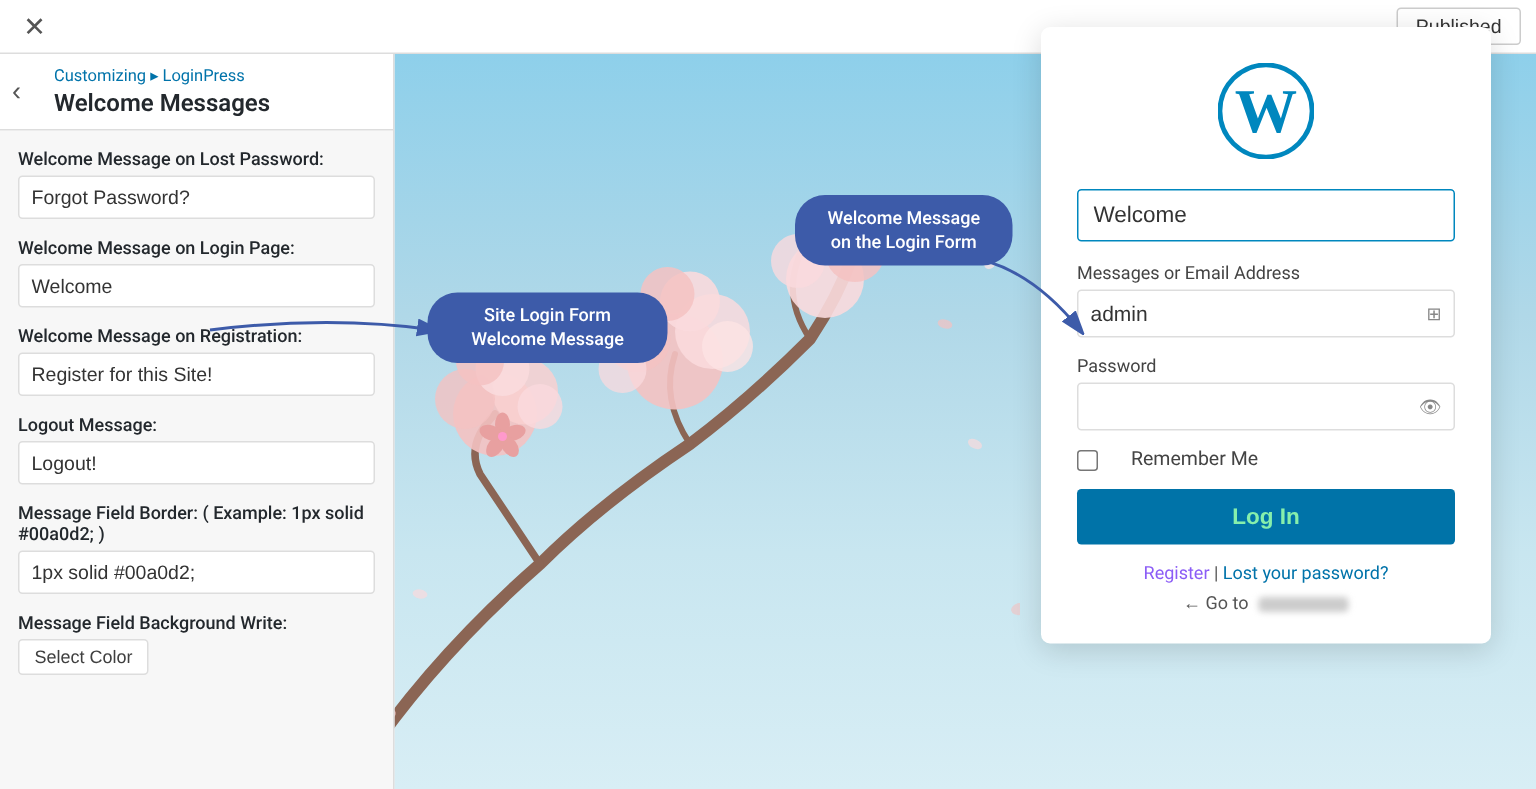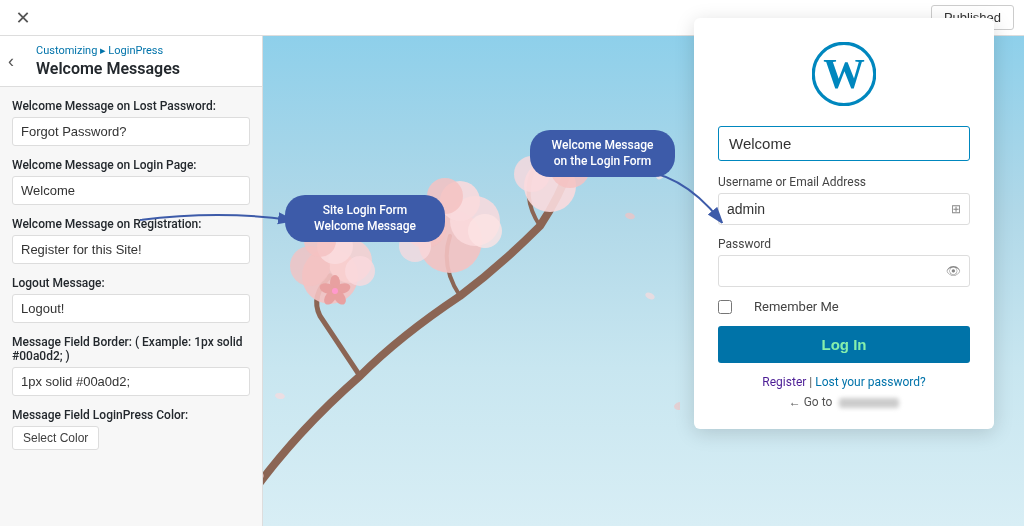--- a/index.html
+++ b/index.html
@@ -393,21 +393,21 @@
       <label class="field-label">Logout Message:</label>
       <input class="field-input" type="text" value="Logout!" style="">
     </div>
 
     <div class="field-group">
       <label class="field-label">Message Field Border: ( Example: 1px solid #00a0d2; )</label>
       <input class="field-input" type="text" value="1px solid #00a0d2;" style="">
     </div>
 
     <div class="field-group">
-      <label class="field-label">Message Field LoginPress Color:</label>
+      <label class="field-label">Message Field Background Write:</label>
       <button class="color-btn">Select Color</button>
     </div>
 
   </div>
 </div>
 
 <svg class="arrow-svg" style="left:130px; top:190px; width:180px; height:60px;" viewBox="0 0 180 60">
   <path d="M10 30 Q90 20 160 30" stroke="#3d5ba9" stroke-width="2" fill="none" marker-end="url(#arr1)"></path>
   <defs>
     <marker id="arr1" markerWidth="8" markerHeight="8" refX="6" refY="3" orient="auto">
@@ -433,21 +433,21 @@
   <div class="wp-logo">
     <svg viewBox="0 0 100 100" xmlns="http://www.w3.org/2000/svg">
       <circle cx="50" cy="50" r="48" fill="none" stroke="#0087be" stroke-width="5"></circle>
       <text x="50" y="72" text-anchor="middle" font-size="65" font-family="Georgia, serif" font-weight="bold" fill="#0087be">W</text>
     </svg>
   </div>
 
   <input class="login-welcome-input" type="text" value="Welcome" style="">
 
   <div class="login-form-row">
-    <label class="login-form-label">Username or Email Address</label>
+    <label class="login-form-label">Messages or Email Address</label>
     <div class="login-input-wrapper">
       <input class="login-input-field" type="text" value="admin" style="">
       <span class="login-input-icon">⊞</span>
     </div>
   </div>
 
   <div class="login-form-row">
     <label class="login-form-label">Password</label>
     <div class="login-input-wrapper">
       <input class="login-input-field" type="password" style="">
@@ -456,21 +456,21 @@
   </div>
 
   <div class="remember-row">
     <input type="checkbox" class="remember-checkbox" style="">
     <label class="remember-label">Remember Me</label>
   </div>
 
   <button class="login-btn">Log In</button>
 
   <div class="login-links">
-    <span style="color:#4c1d95;cursor:pointer;">Register</span>
+    <span style="color:#8b5cf6;cursor:pointer;">Register</span>
     <span>|</span>
     <span style="color:#0073aa;cursor:pointer;margin-top:28px;">Lost your password?</span>
   </div>
 
   <div class="goto-row">
     <span>← Go to</span>
     <span class="goto-blur"></span>
   </div>
 </div>
 

